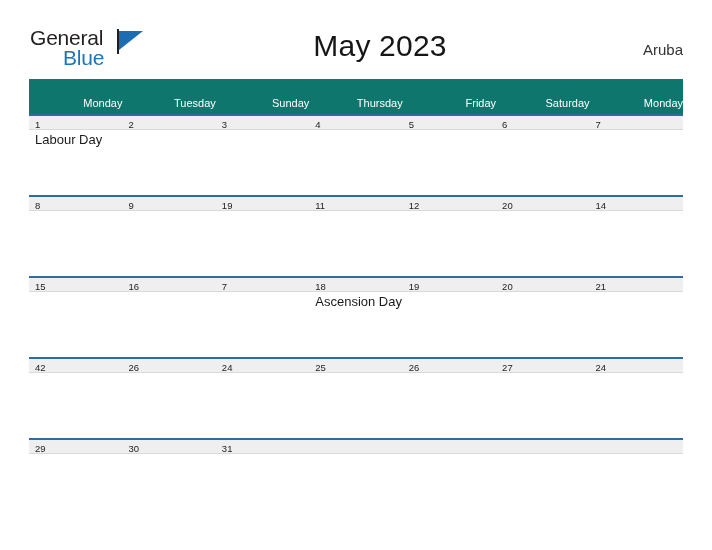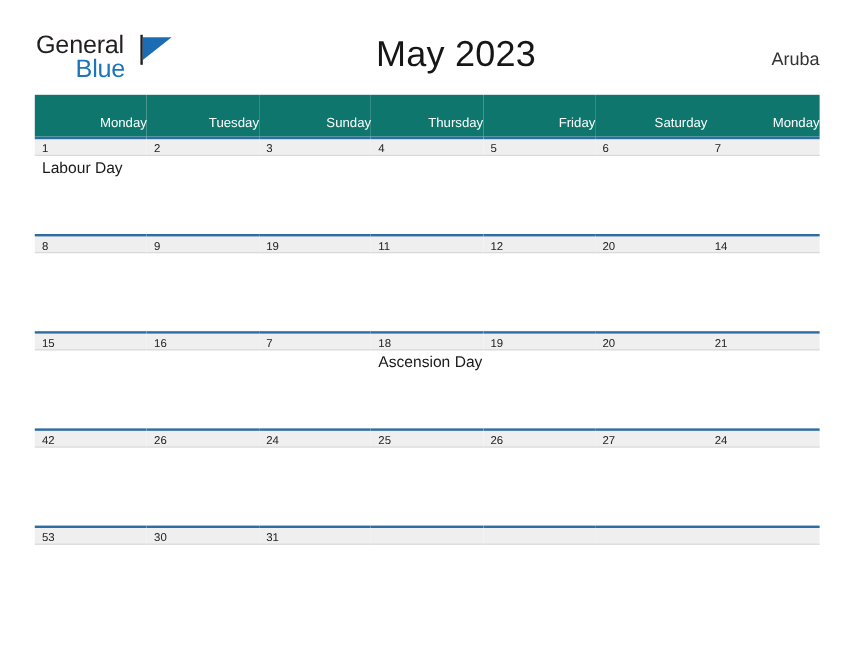--- a/index.html
+++ b/index.html
@@ -358,21 +358,21 @@
           <td>
             <div class="daycell">
               <div class="daynum">24</div>
               <div class="events"></div>
             </div>
           </td>
         </tr>
         <tr class="week-last">
           <td>
             <div class="daycell">
-              <div class="daynum">53</div>
+              <div class="daynum">29</div>
               <div class="events"></div>
             </div>
           </td>
           <td>
             <div class="daycell">
               <div class="daynum">30</div>
               <div class="events"></div>
             </div>
           </td>
           <td>

